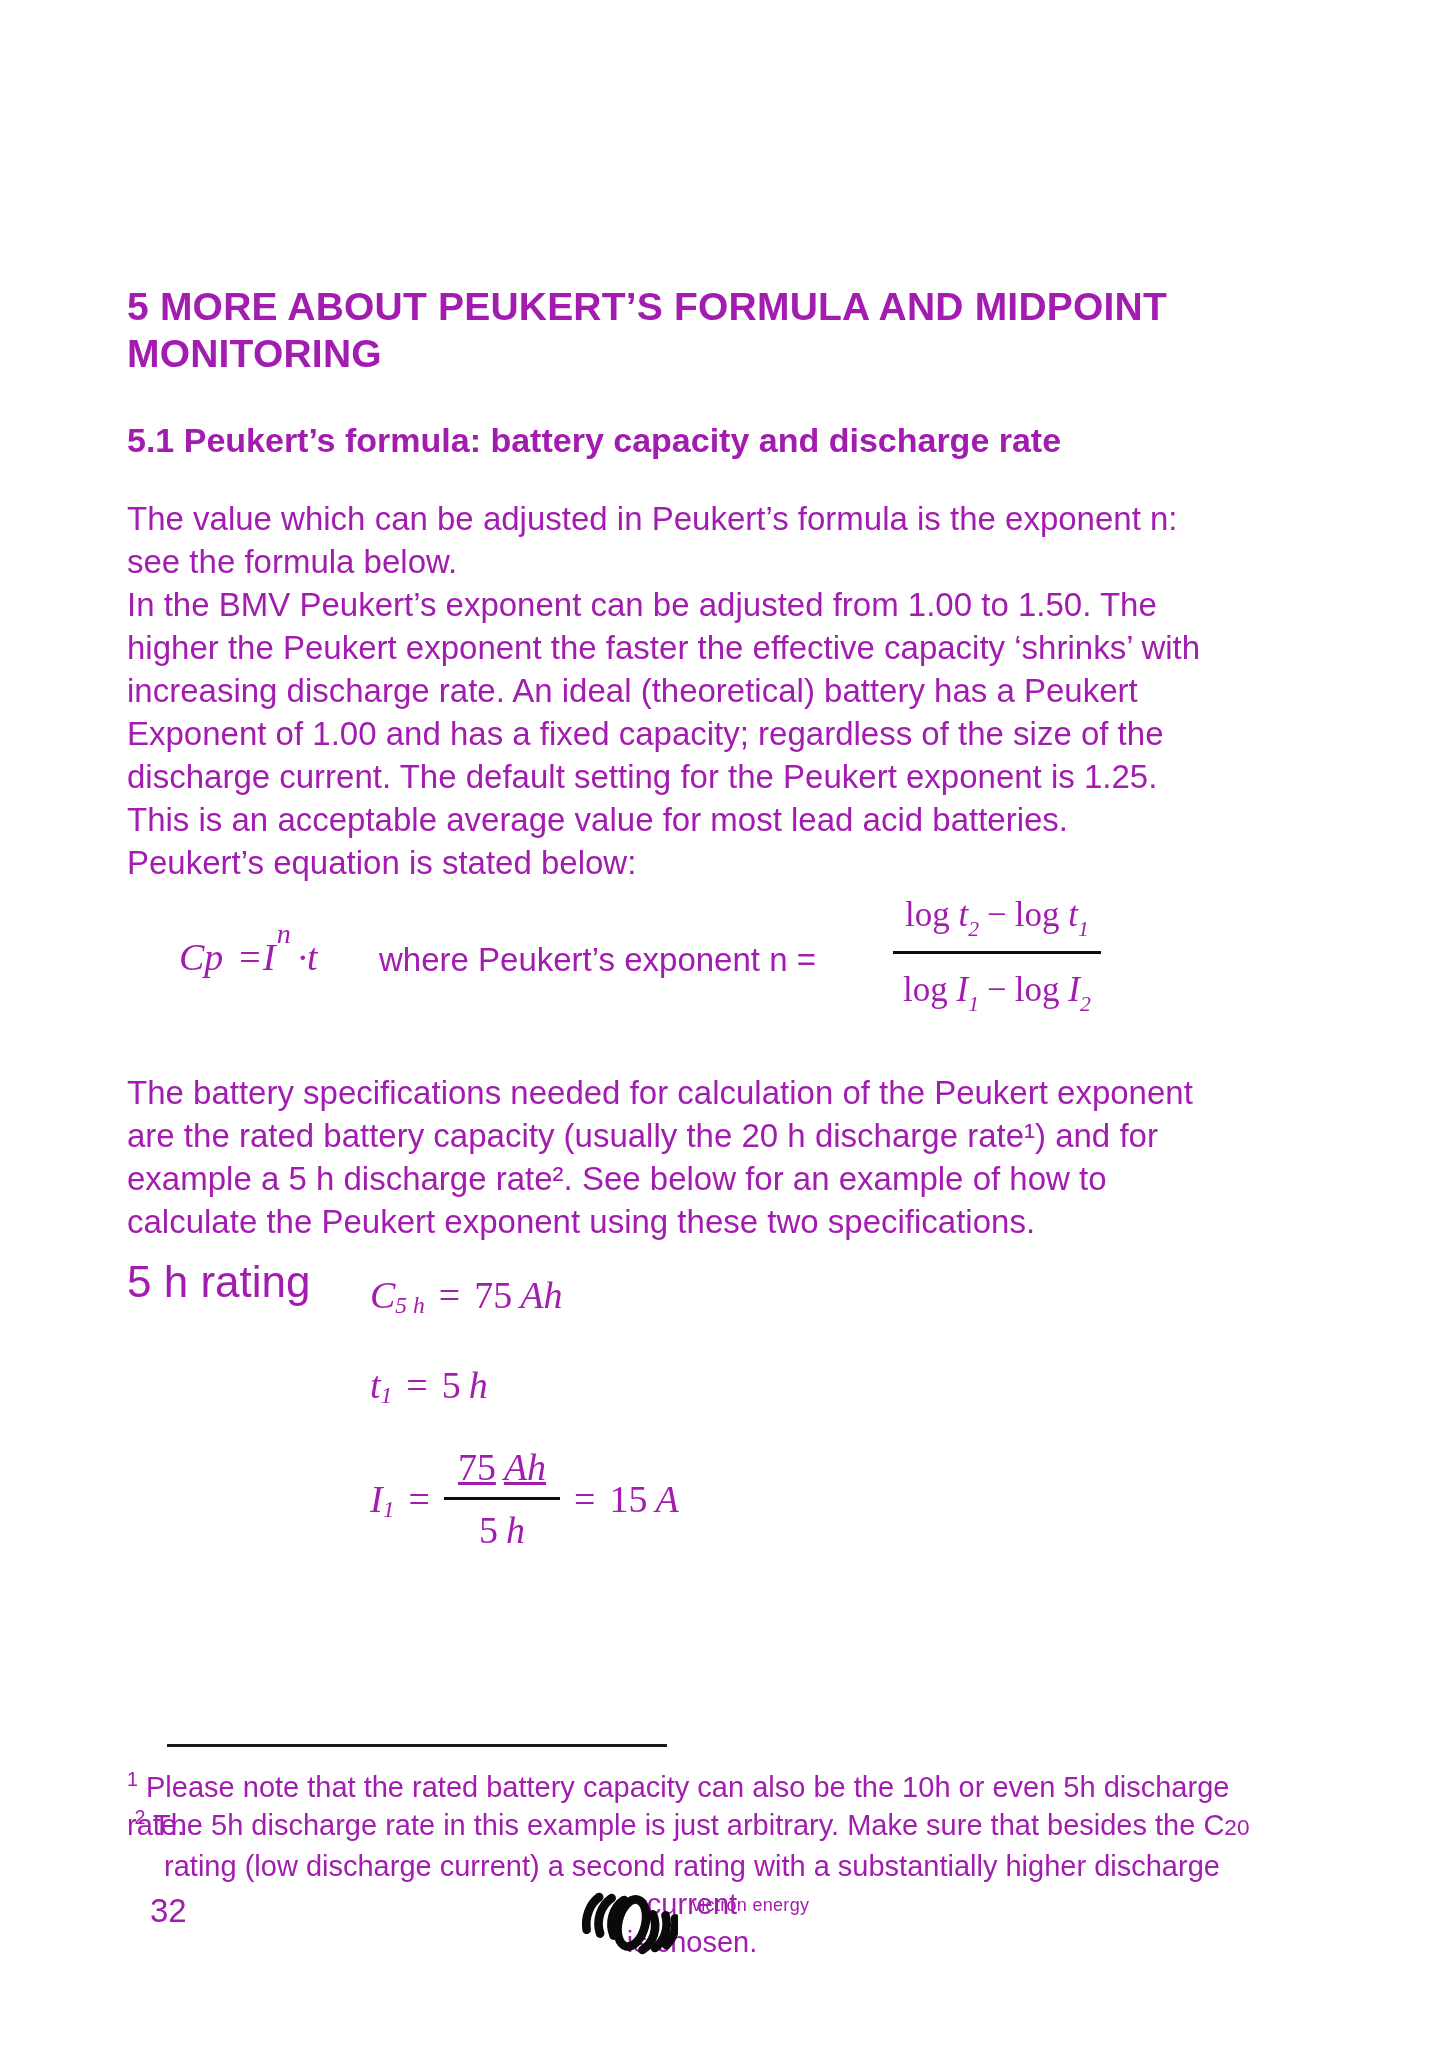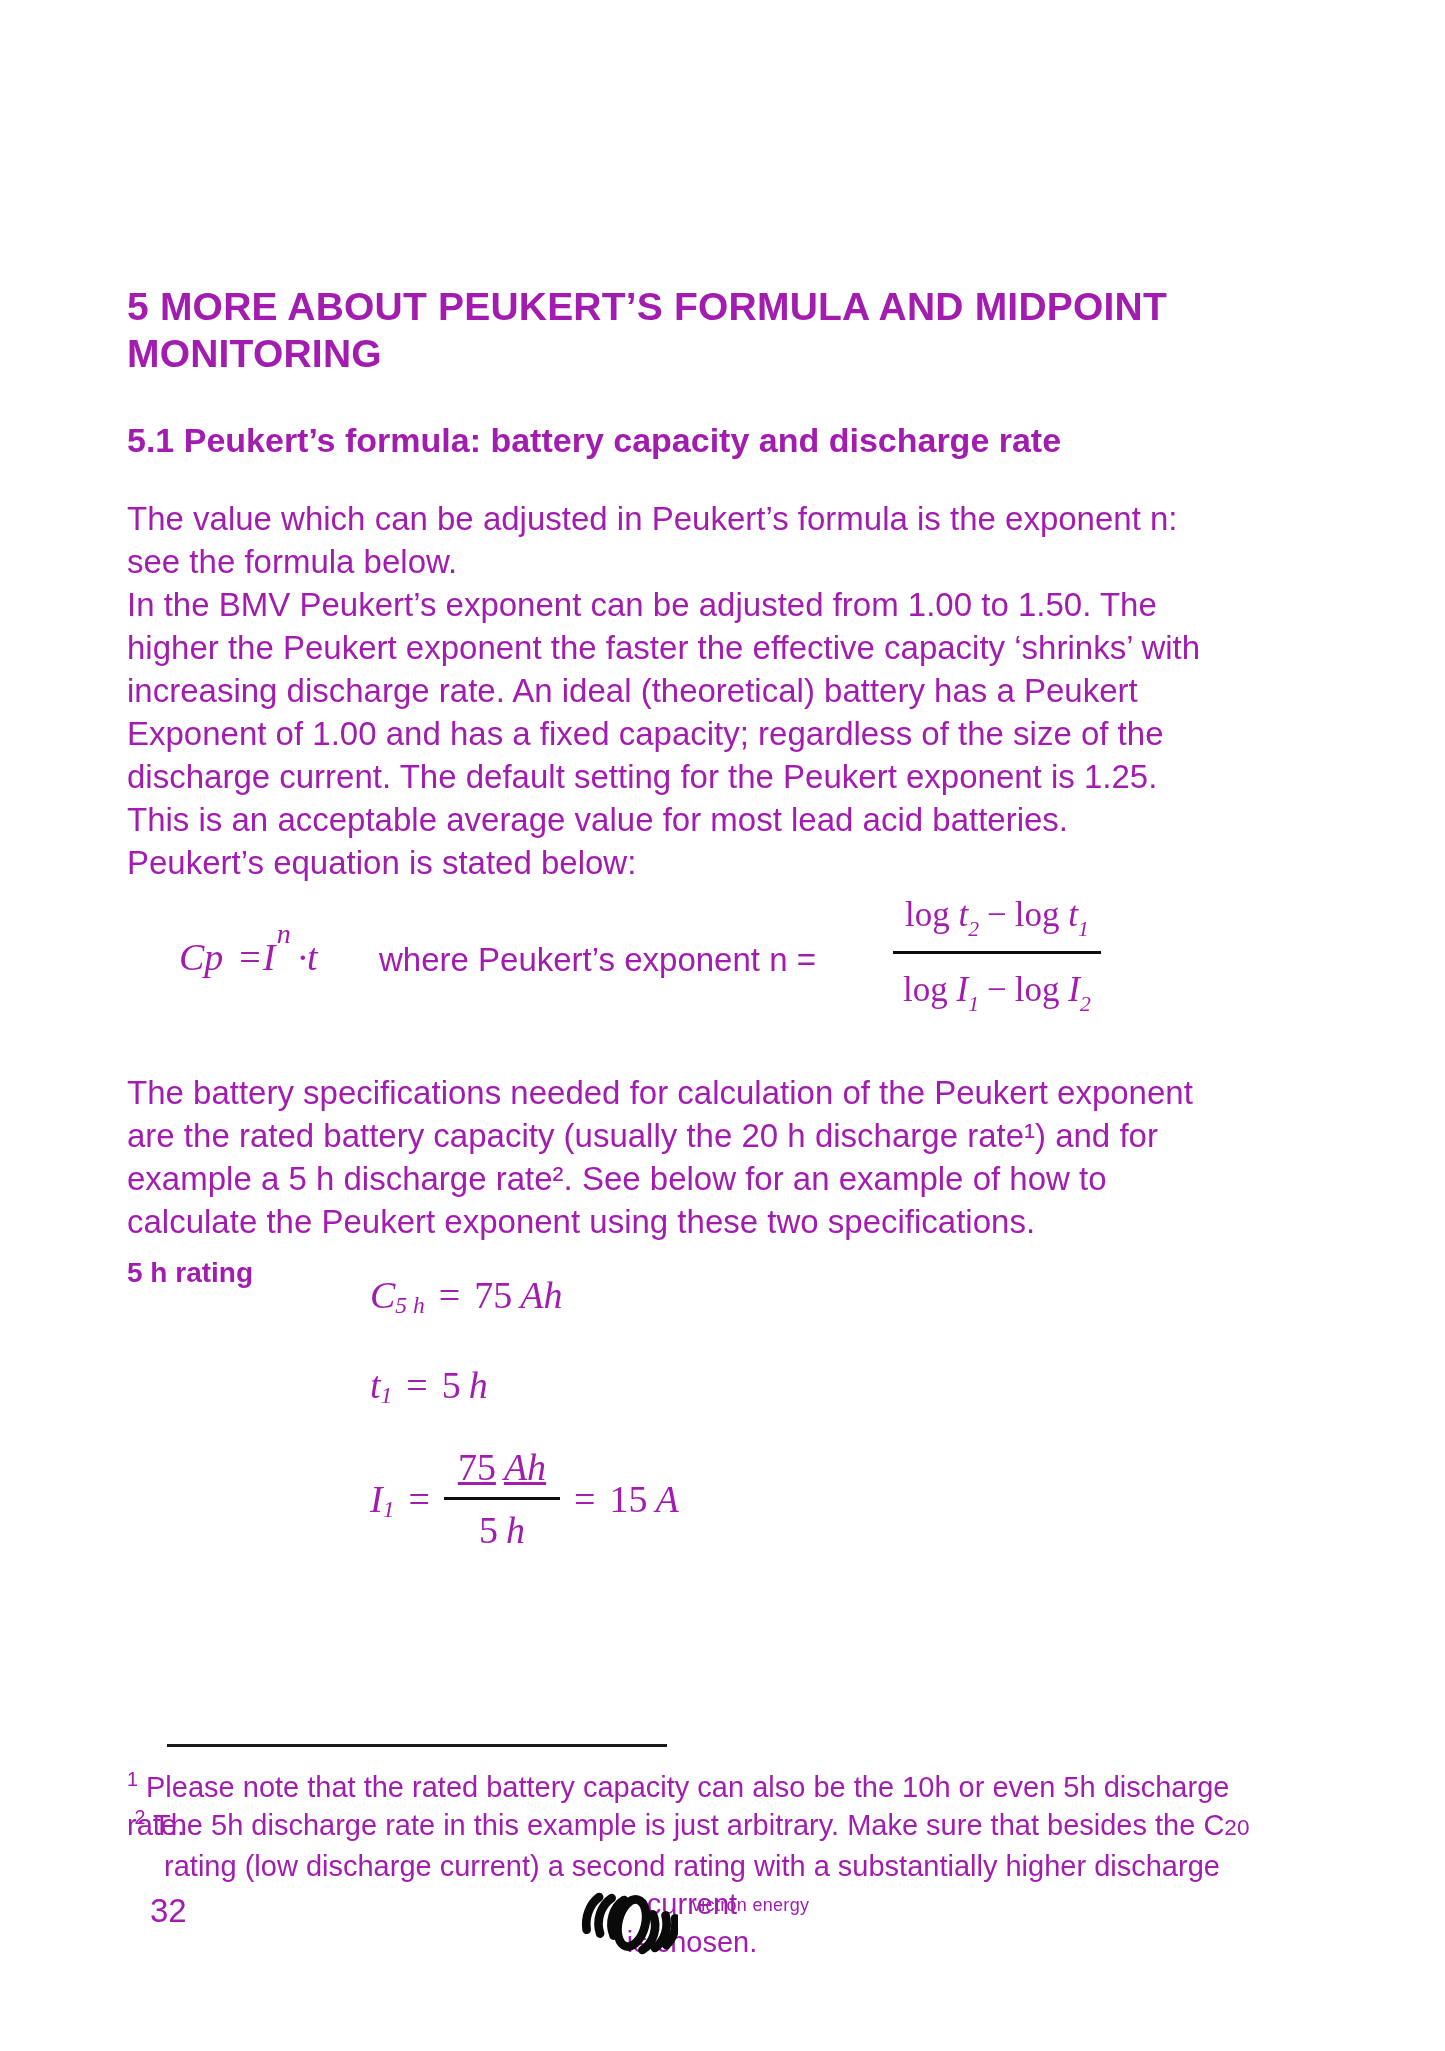--- a/index.html
+++ b/index.html
@@ -51,21 +51,21 @@
     font-size:35px;text-align:center;
   }
   .frac .num{padding:0 10px 16px 10px;}
   .frac .den{padding:16px 10px 0 10px;}
   .frac .bar{border-top:3px solid #0d0d0d;}
   .vvar{font-style:italic;}
   .vsub{font-size:0.62em;position:relative;top:0.45em;font-style:italic;}
   .vop{margin:0 8px;}
 
   
-  .ex-label{top:1257px;left:0;font-size:28px;font-weight:bold;}
+  .ex-label{top:1257px;left:0;font-size:44px;}
   .equation{
     font-family:"Liberation Serif",serif;
     font-size:38px;
     display:flex;align-items:center;
   }
   .eq1{top:1273px;left:243px;}
   .eq2{top:1363px;left:243px;}
   .eq3{top:1445px;left:243px;}
   .equation .eqsign{margin:0 14px;font-style:normal;}
   .unit{font-style:italic;margin-left:8px;}

